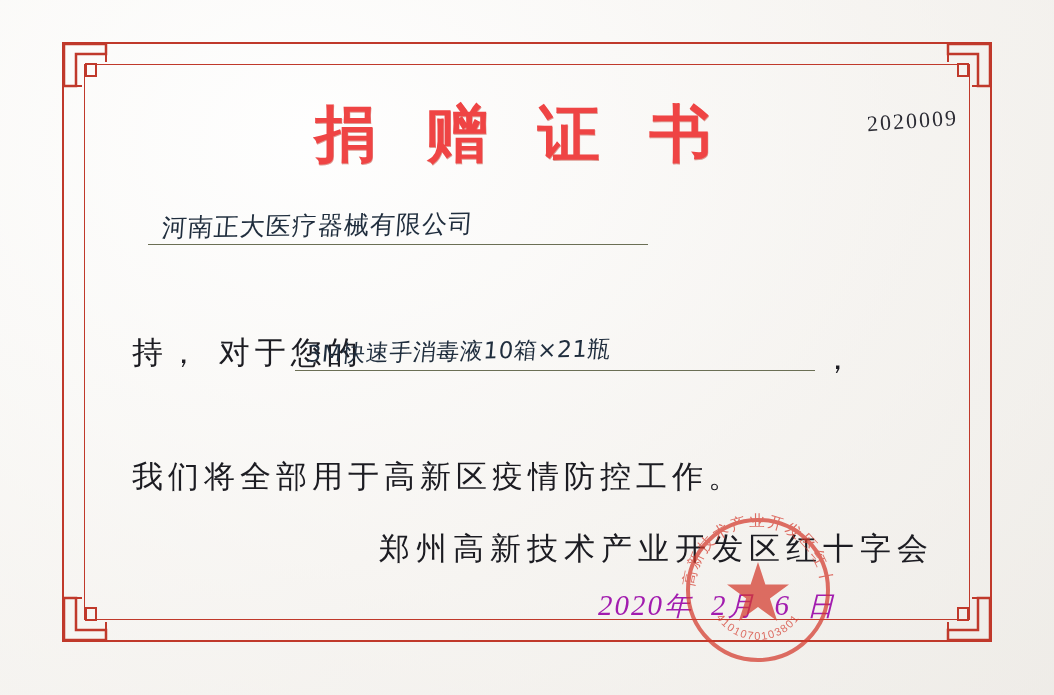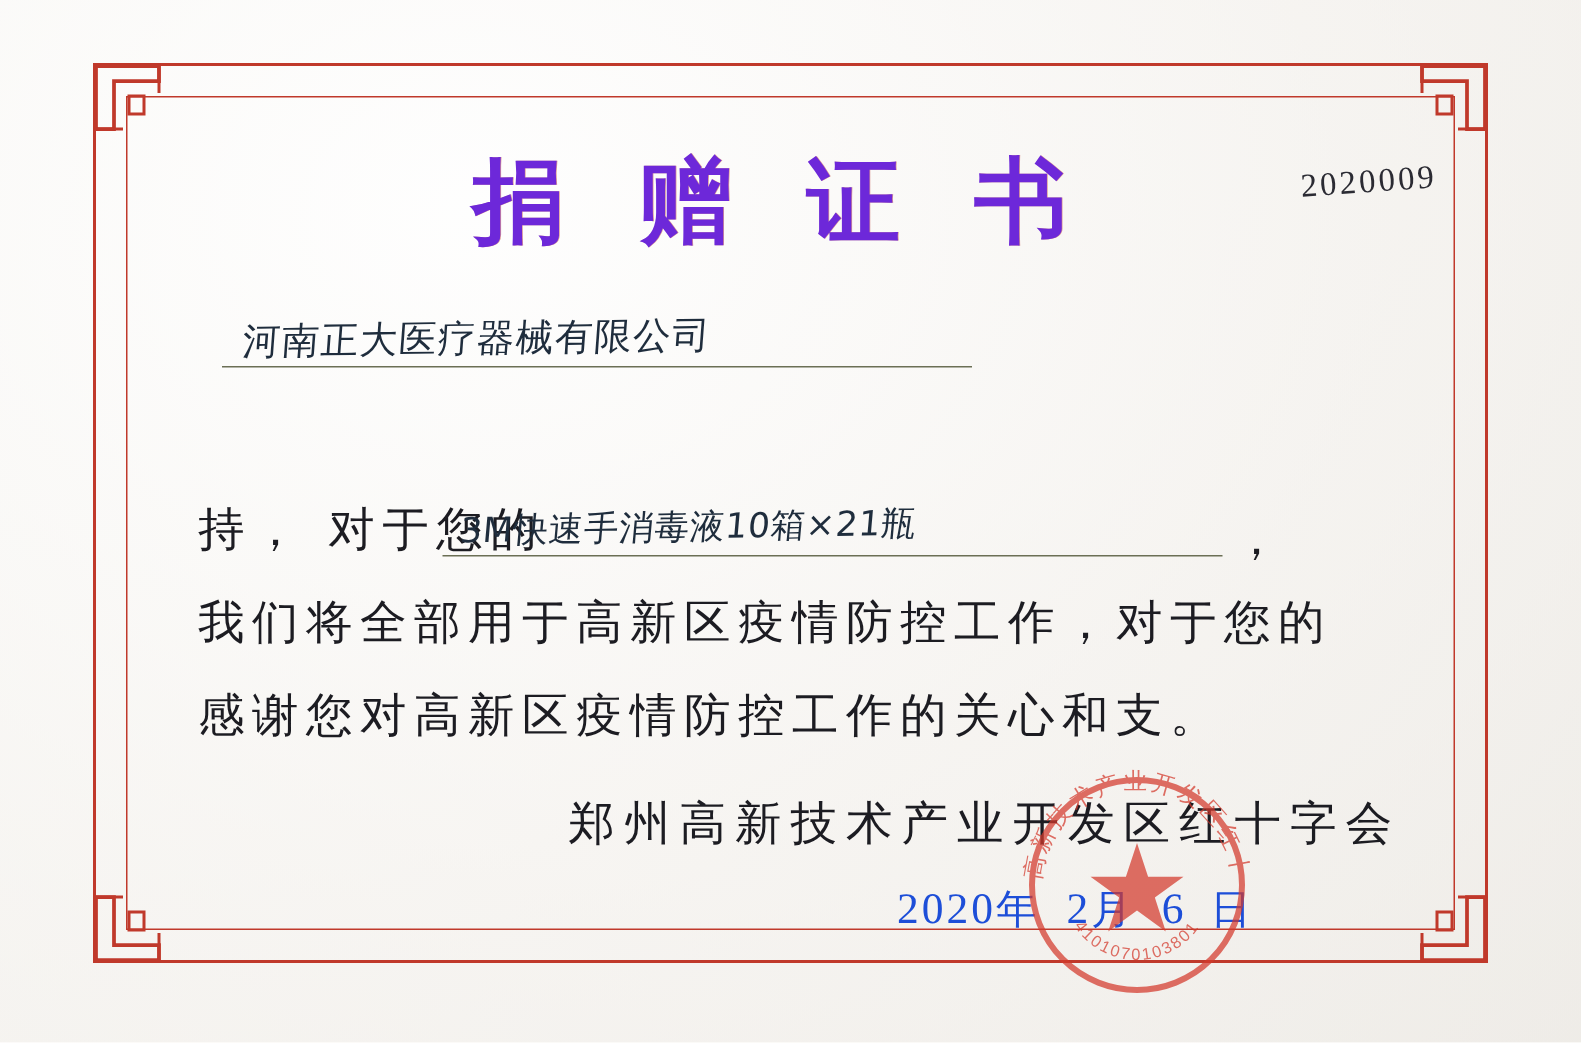--- a/index.html
+++ b/index.html
@@ -69,21 +69,21 @@
     top: 70px;
     width: 840px;
     height: 550px;
   }
   #doc-title {
     position: absolute;
     left: 200px;
     top: 22px;
     width: 420px;
     text-align: center;
-    color: #6d28d9;
+    color: #ef4444;
     font-size: 62px;
     letter-spacing: 14px;
     font-weight: bold;
     font-family: "DejaVu Serif", serif;
     text-shadow: 0.5px 0.5px 0 rgba(192,57,43,0.5);
   }
   #serial-number {
     position: absolute;
     right: -8px;
     top: 38px;
@@ -164,24 +164,25 @@
     color: #1c1c22;
     letter-spacing: 6px;
     font-family: "DejaVu Serif", serif;
     white-space: nowrap;
   }
   #date-row {
     position: absolute;
     right: 112px;
     top: 518px;
     font-size: 29px;
-    color: #1d4ed8;
+    color: #a21caf;
     letter-spacing: 4px;
     font-family: "DejaVu Serif", serif;
     white-space: nowrap;
+    font-style: italic;
   }
   .date-num {
     font-family: "Liberation Serif", serif;
     letter-spacing: 2px;
   }
   .date-unit { font-size: 27px; }
   .date-sep { display: inline-block; width: 16px; }
 
   
   #official-seal {
@@ -248,22 +249,21 @@
       <span id="recipient-name">河南正大医疗器械有限公司</span>
     </div>
 
     <div class="body-line" id="body-line-2">持， 对于您的</div>
 
     <div id="donation-blank">
       <span id="donation-item">3M快速手消毒液10箱×21瓶</span>
     </div>
     <div id="comma-after-blank">，</div>
 
-    <div class="body-line" id="body-line-3">我们将全部用于高新区疫情防控工作，对于您的</div>
-    <div class="body-line" id="body-line-4">感谢您对高新区疫情防控工作的关心和支。</div>
+    <div class="body-line" id="body-line-4">我们将全部用于高新区疫情防控工作。</div>
 
     <div id="issuer-name">郑州高新技术产业开发区红十字会</div>
 
     <div id="date-row">
       <span class="date-num">2020</span><span class="date-unit">年</span><span class="date-sep"></span><span class="date-num">2</span><span class="date-unit">月</span><span class="date-sep"></span><span class="date-num">6</span><span class="date-sep"></span><span class="date-unit">日</span>
     </div>
 
     <div id="official-seal">
       <svg width="172" height="172" viewBox="0 0 172 172">
         <defs>

